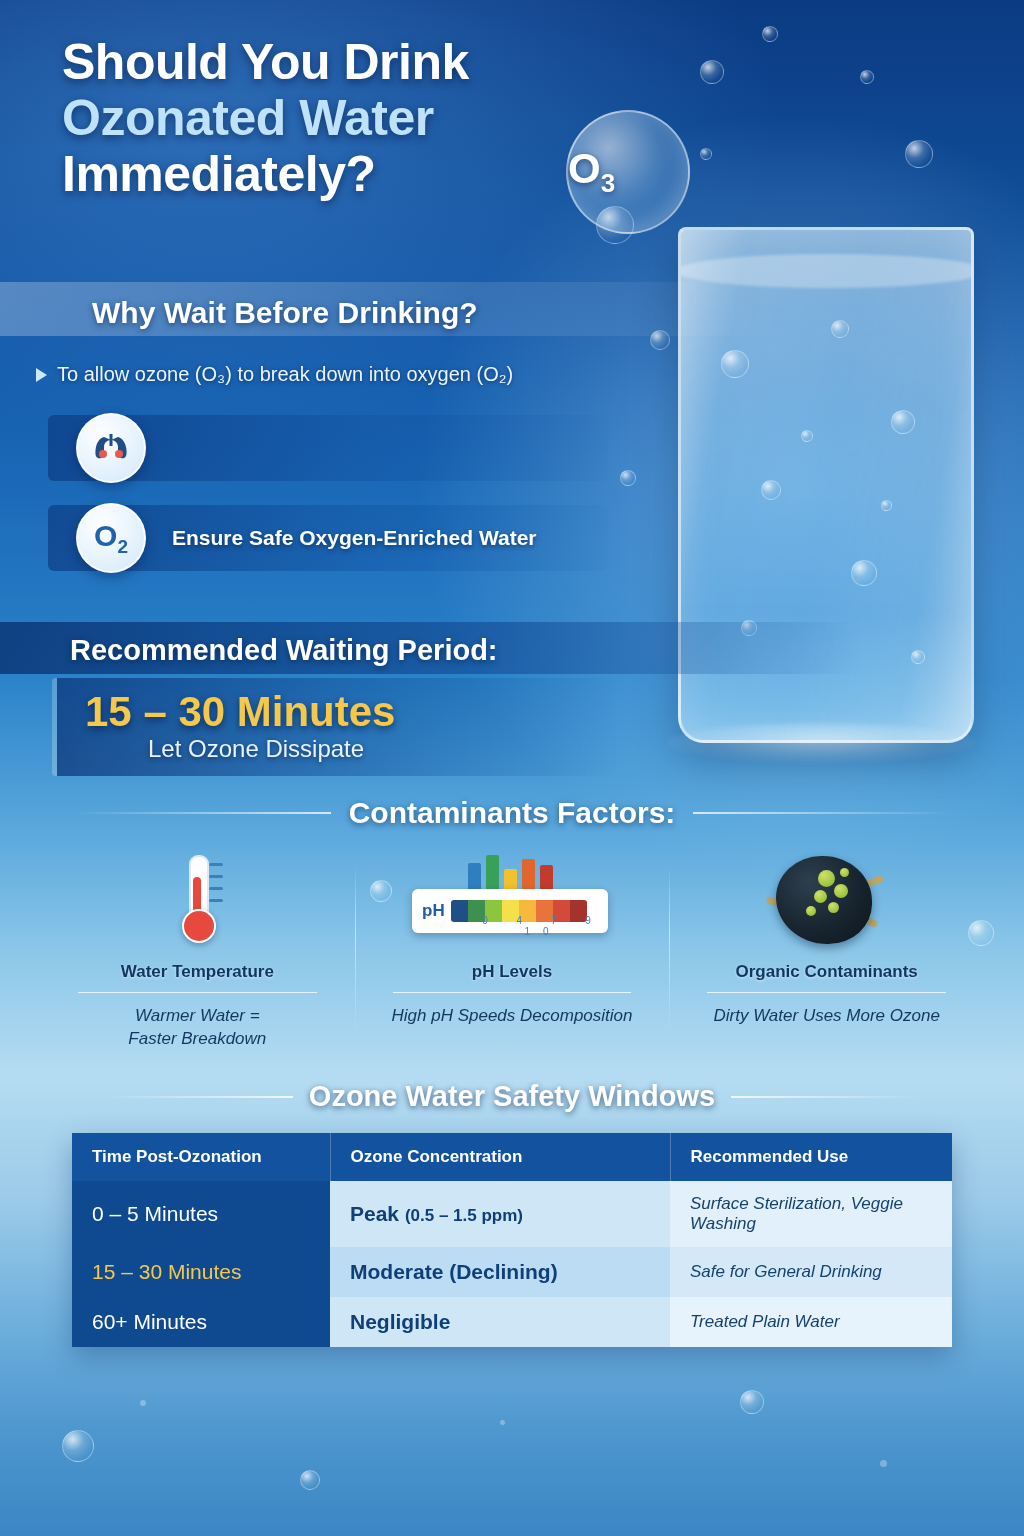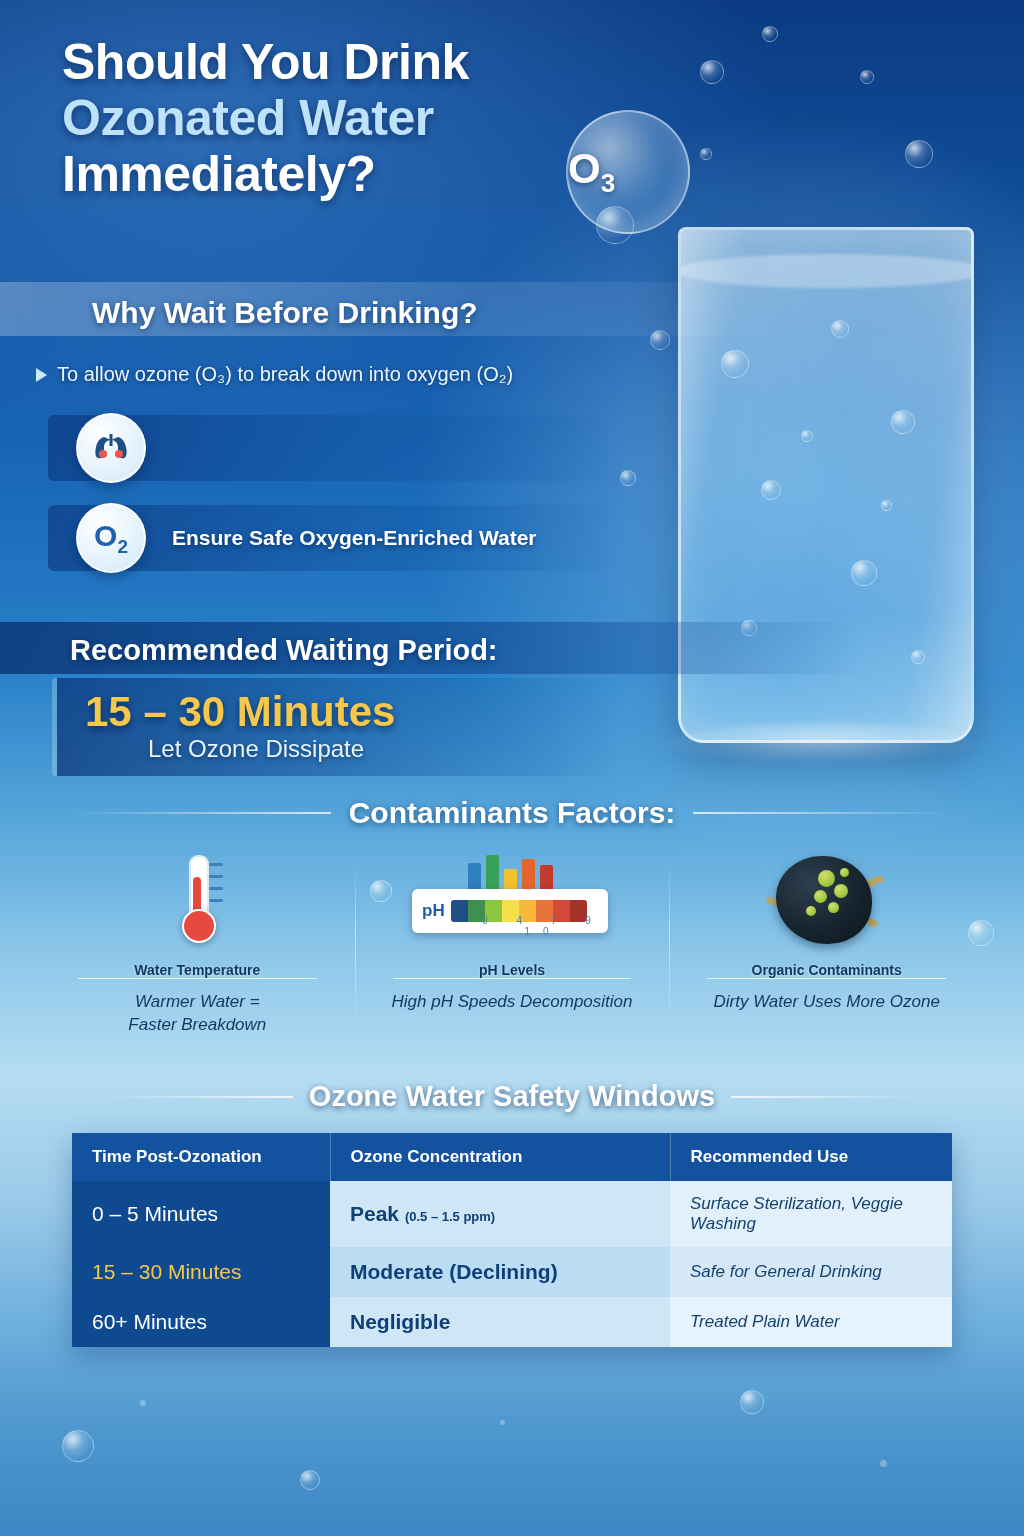--- a/index.html
+++ b/index.html
@@ -288,24 +288,25 @@
     position: absolute;
     left: 0; top: 18px;
     width: 1px; height: 170px;
     background: linear-gradient(180deg, rgba(255,255,255,0) 0%, rgba(255,255,255,0.55) 40%, rgba(255,255,255,0) 100%);
   }
   .factor-icon {
     height: 110px;
     display: flex; align-items: center; justify-content: center;
   }
   .factor-name {
-    font-size: 14px;
+    font-size: 17px;
     font-weight: bold;
     color: #10375f;
     text-shadow: 0 1px 3px rgba(255,255,255,0.55);
+    padding-bottom: 10px;
     margin: 6px 26px 0 26px;
     border-bottom: 1px solid rgba(255,255,255,0.75);
   }
   .factor-desc {
     margin-top: 12px;
     font-size: 17px;
     font-style: italic;
     color: #14375d;
     line-height: 1.35;
   }
@@ -404,21 +405,21 @@
     font-weight: normal;
   }
   .tbl tr.r2 .c-time { color: #f5c84b; }
   .tbl .c-conc {
     width: 300px;
     background: #cfe6f7;
     color: #0f3f78;
     font-size: 21px;
     font-weight: bold;
   }
-  .tbl .c-conc .small { font-size: 13px; font-weight: bold; }
+  .tbl .c-conc .small { font-size: 17px; font-weight: bold; }
   .tbl .c-use {
     background: #e2f0fb;
     color: #14426f;
     font-size: 17px;
     font-style: italic;
   }
   .tbl tr.r2 .c-conc { background: #bcdcf3; }
   .tbl tr.r2 .c-use { background: #d4e8f8; }
   .tbl tr.r3 .c-conc { background: #cfe6f7; }
   .tbl tr.r3 .c-use { background: #e6f2fc; }

